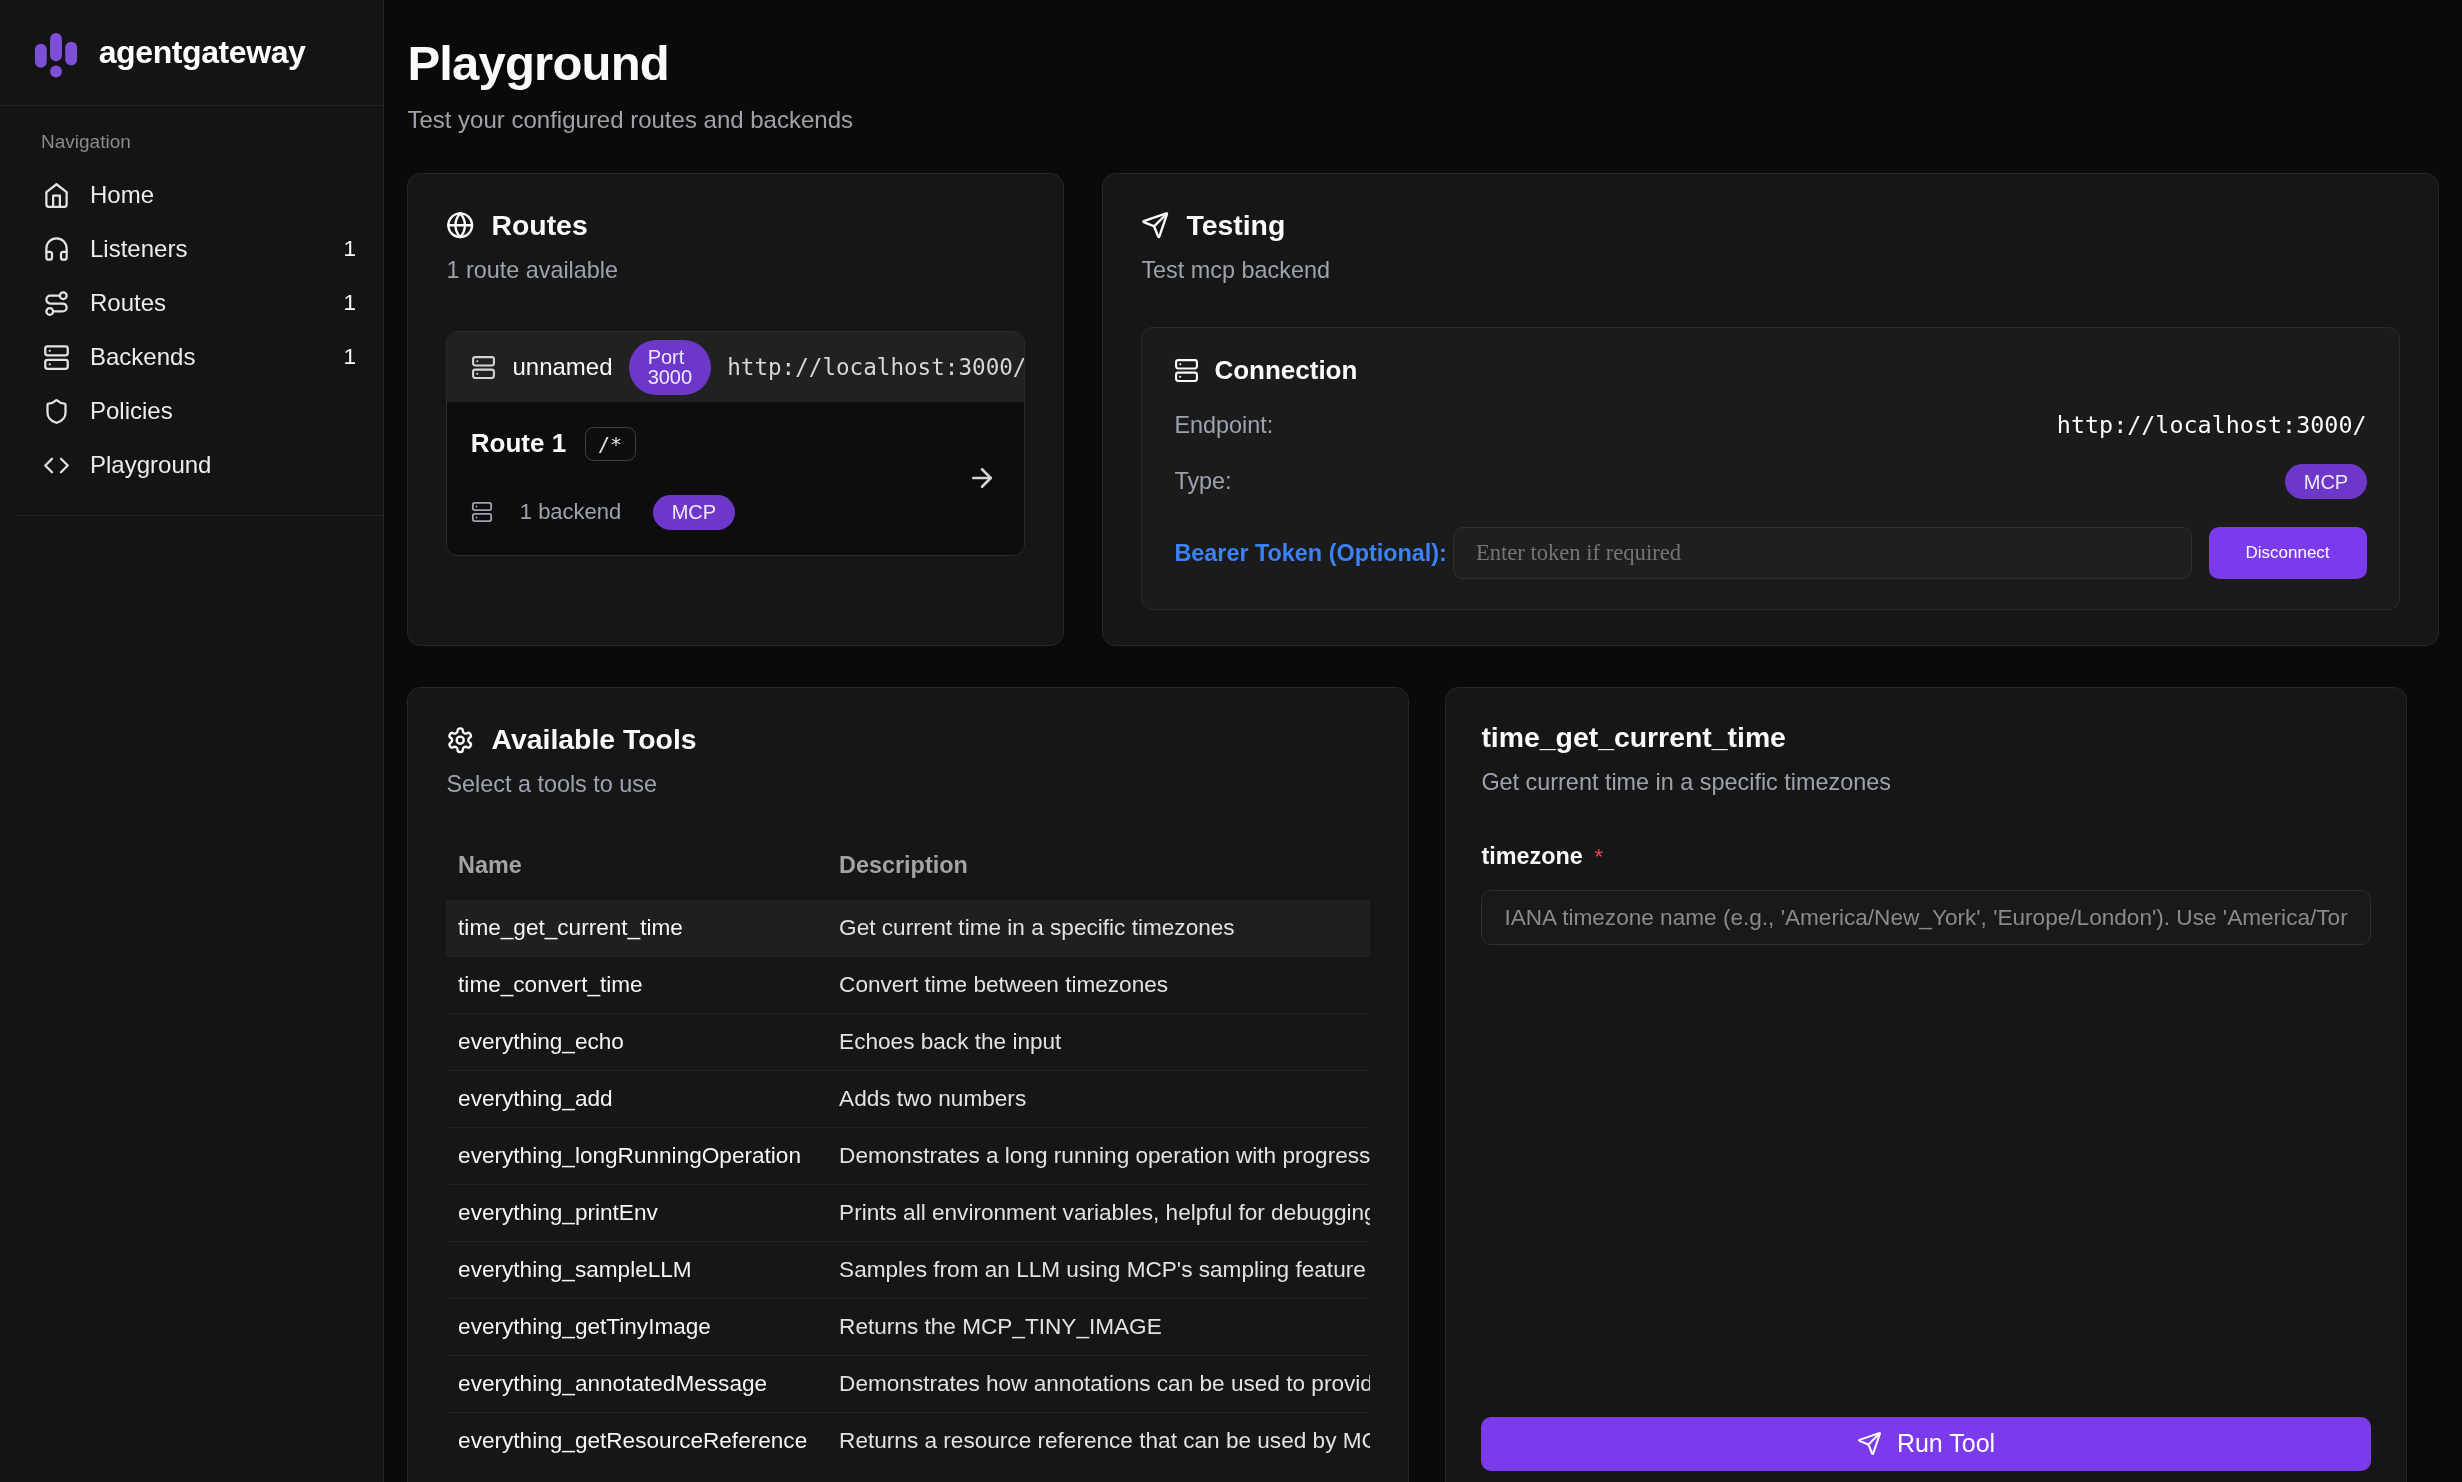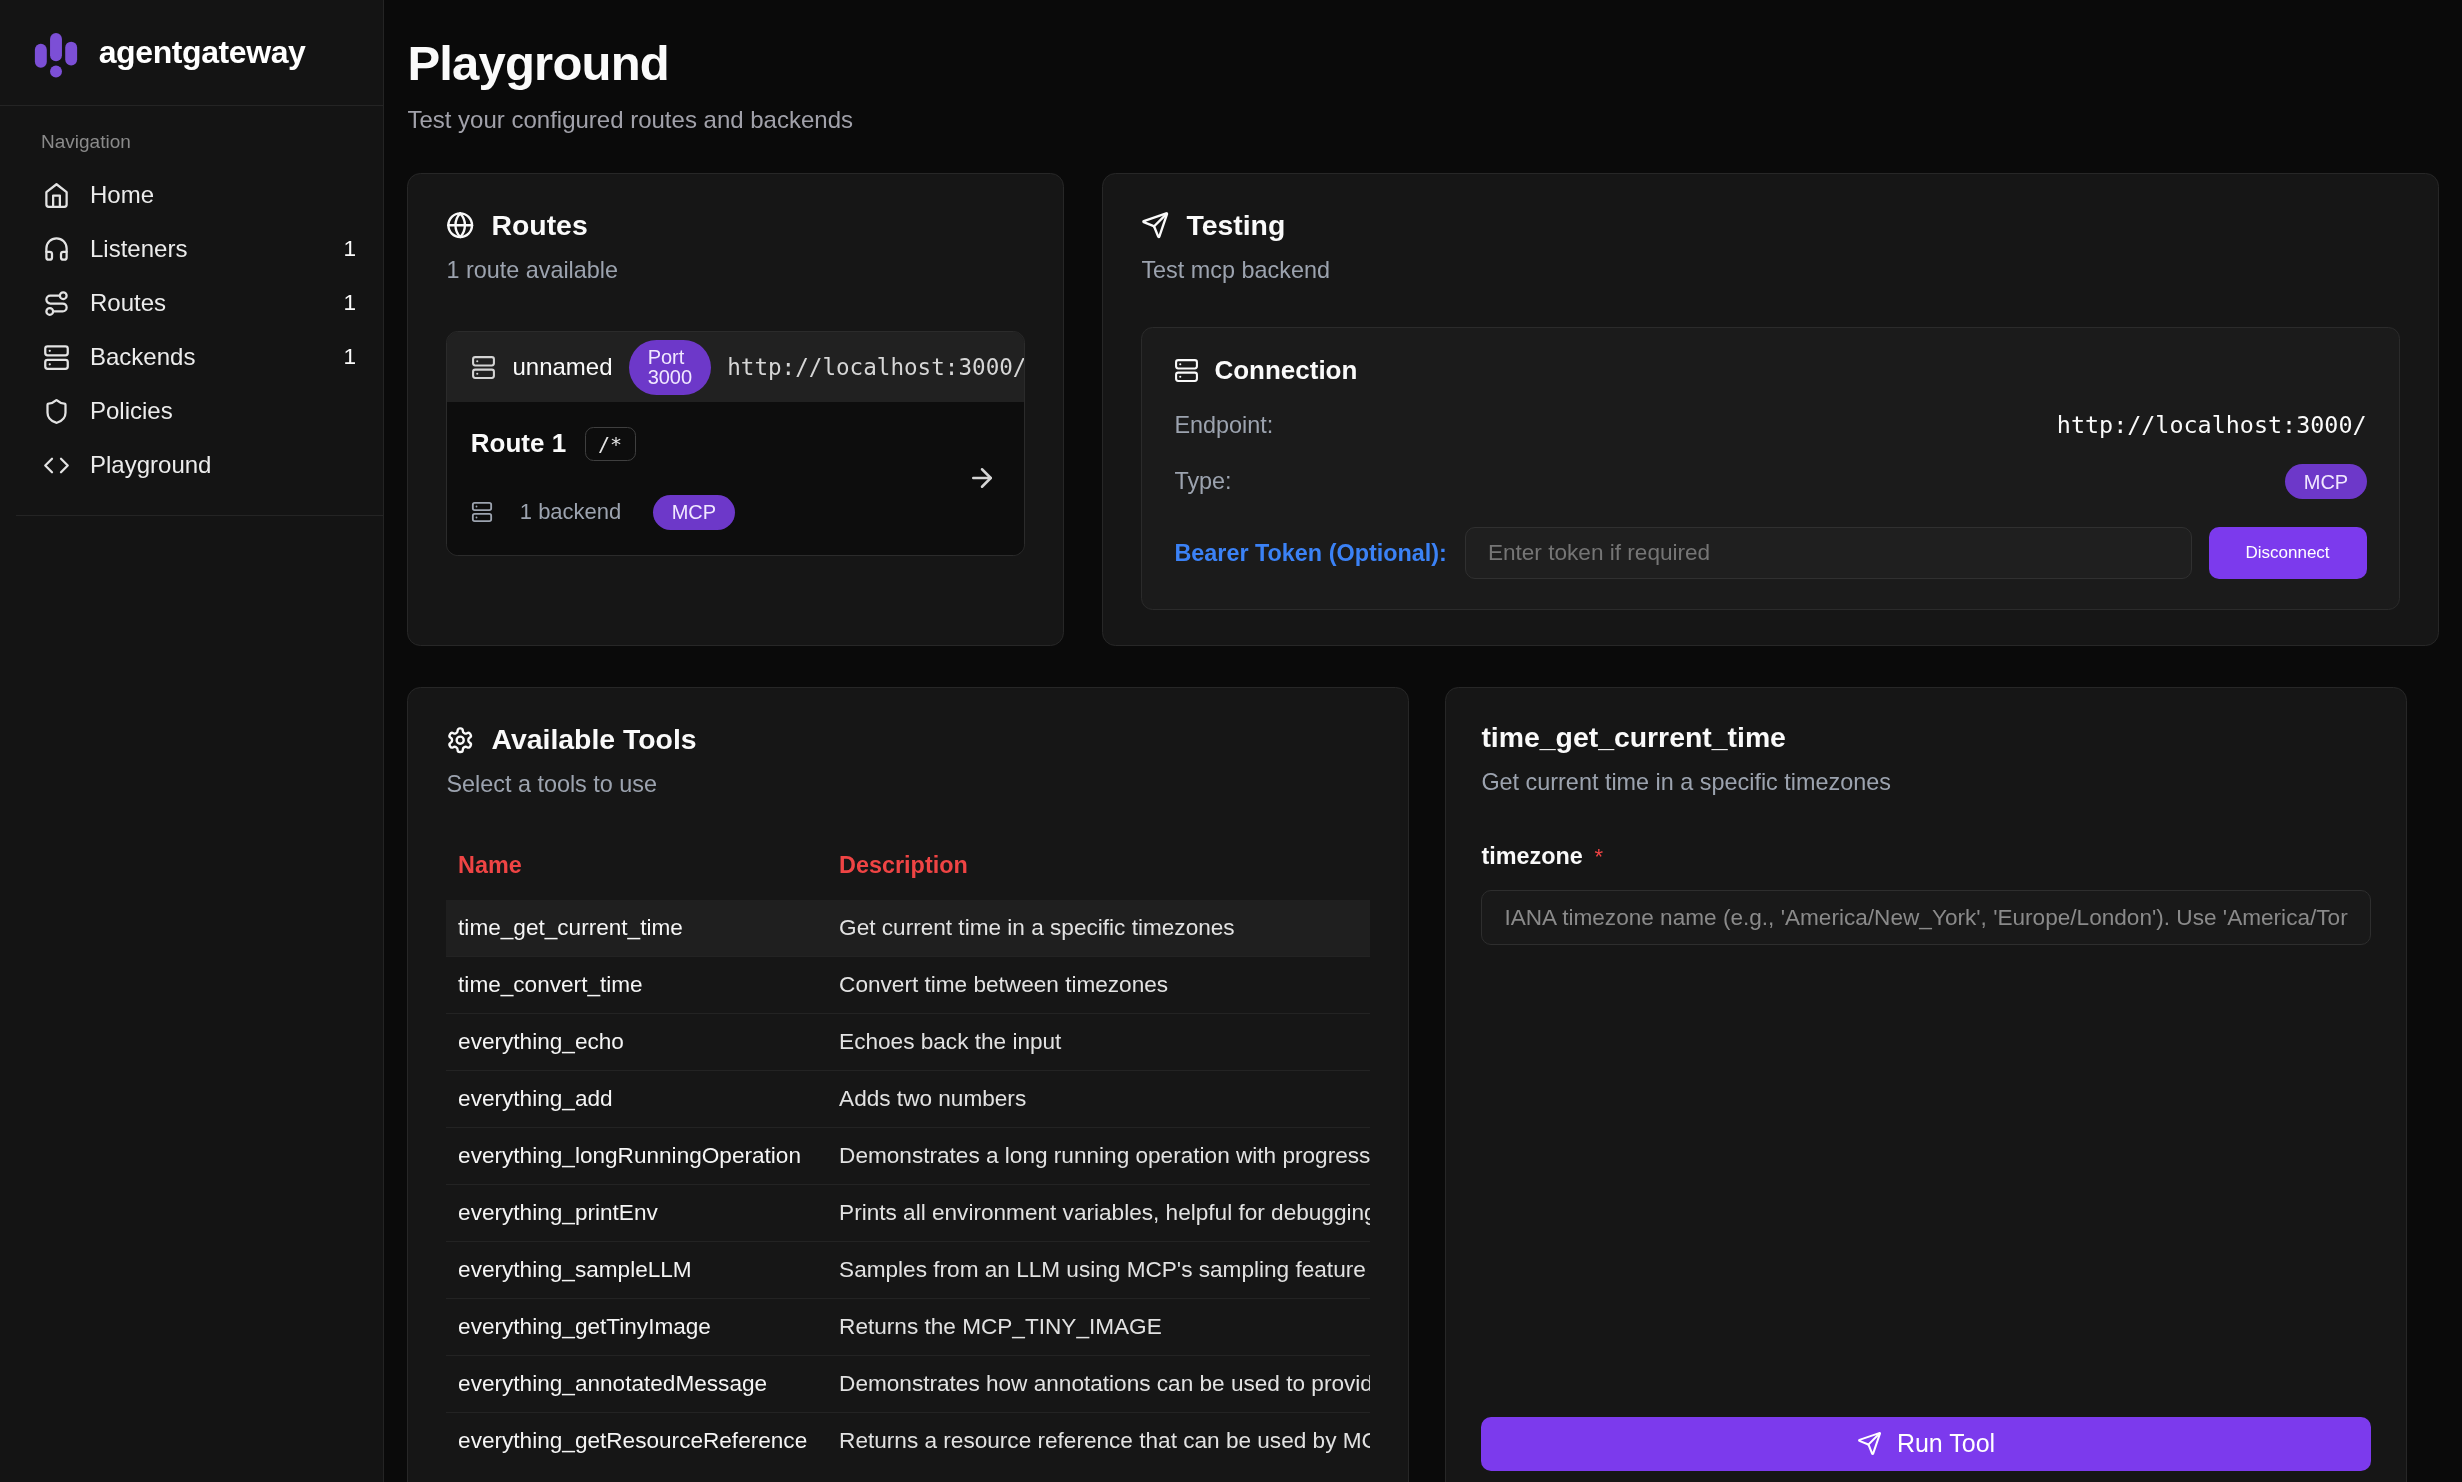--- a/index.html
+++ b/index.html
@@ -99,36 +99,36 @@
   .conn-row { display:flex; align-items:center; margin-top:25px; }
   .conn-label { font-size:23.4px; color:#9ca3af; }
   .conn-value {
     margin-left:auto; font-family:"DejaVu Sans Mono", monospace;
     font-size:23.4px; color:#fafafa;
   }
   .conn-row .pill { margin-left:auto; }
   .token-row { margin-top:28.4px; }
   .token-label { font-size:23.4px; font-weight:600; color:#3b82f6; white-space:nowrap; }
   .token-input {
-    flex:1; margin-left:18px; height:52px;
+    flex:1; margin-left:6px; height:52px;
     background:#1f1f1f; border:1.7px solid #303030; border-radius:10px;
     color:#e5e5e5; font-size:22.6px; padding:0 22px; outline:none;
-    font-family:Liberation Sans, sans-serif;
+    font-family:Liberation Serif, serif;
   }
   .token-input::placeholder { color:#757575; }
   .btn {
     border:none; cursor:pointer; color:#ffffff;
     background:#7c3aed; border-radius:10px; font-family:"Liberation Sans", sans-serif;
   }
   .disconnect-btn { margin-left:17px; height:52px; padding:0 37px; font-size:17px; font-weight:500; }
 
   
   .tools-table { width:100%; border-collapse:collapse; margin-top:40px; table-layout:fixed; }
   .tools-table th {
-    text-align:left; font-size:23.4px; font-weight:600; color:#ef4444;
+    text-align:left; font-size:23.4px; font-weight:600; color:#a3a3a3;
     padding:13.4px 0 20px 11.7px;
   }
   .tools-table th.col-name { width:381px; }
   .tools-table td {
     font-size:22.6px; padding:15px 0 15px 11.7px; white-space:nowrap; overflow:hidden;
     border-top:1.7px solid #232323;
   }
   .tools-table td.cell-name { color:#f5f5f5; }
   .tools-table td.cell-desc { color:#e2e2e2; }
   .tools-table tr { cursor:pointer; }

